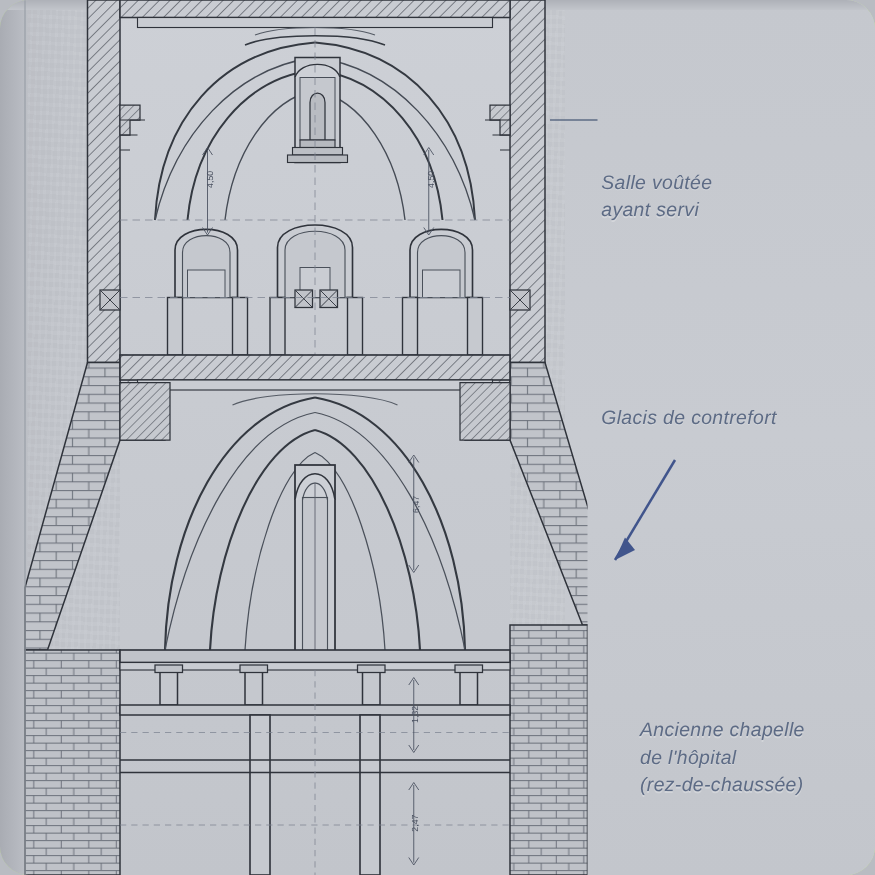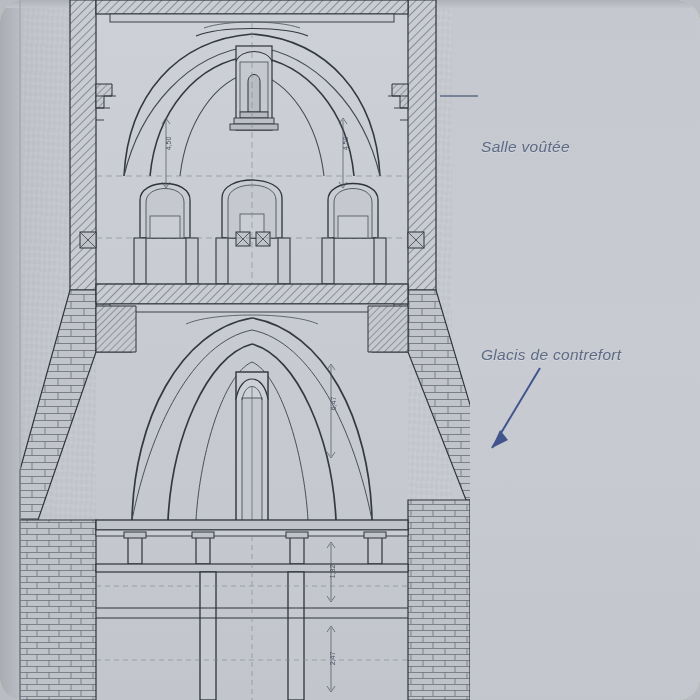--- a/index.html
+++ b/index.html
@@ -61,21 +61,21 @@
     color: #5d6b85;
     font-size: 15.5px;
     line-height: 22px;
     font-style: italic;
     letter-spacing: .3px;
     text-shadow: 0 1px 0 rgba(255,255,255,0.25);
     white-space: nowrap;
   }
   .annot .l { display: block; }
   #annot-refuge { left: 481px; top: 136px; }
-  #annot-glacis { left: 481px; top: 344px; }
+  #annot-glacis { left: 481px; top: 324px; }
   #annot-chapelle { left: 512px; top: 574px; }
 
   .dim-label {
     position: absolute;
     color: #4a5160;
     font-size: 7px;
     font-family: "Liberation Sans", sans-serif;
     transform-origin: center;
     white-space: nowrap;
   }
@@ -292,20 +292,26 @@
   <svg style="position:absolute; left:0; top:0; width:700px; height:700px; pointer-events:none;">
     <line x1="440" y1="96" x2="478" y2="96" stroke="#5d6b85" stroke-width="1.3"></line>
     <g>
       <line x1="540" y1="368" x2="492" y2="448" stroke="#41558c" stroke-width="2"></line>
       <path d="M492 448 L500 430 L508 440 Z" fill="#41558c"></path>
     </g>
   </svg>
 
   <div class="annot" id="annot-refuge">
     <span class="l">Salle voûtée</span>
+    <span class="l">ayant servi</span>
   </div>
 
   <div class="annot" id="annot-glacis">
     <span class="l">Glacis de contrefort</span>
   </div>
 
+  <div class="annot" id="annot-chapelle">
+    <span class="l">Ancienne chapelle</span>
+    <span class="l">de l'hôpital</span>
+    <span class="l">(rez-de-chaussée)</span>
+  </div>
 
 </div>
 
 </body></html>

